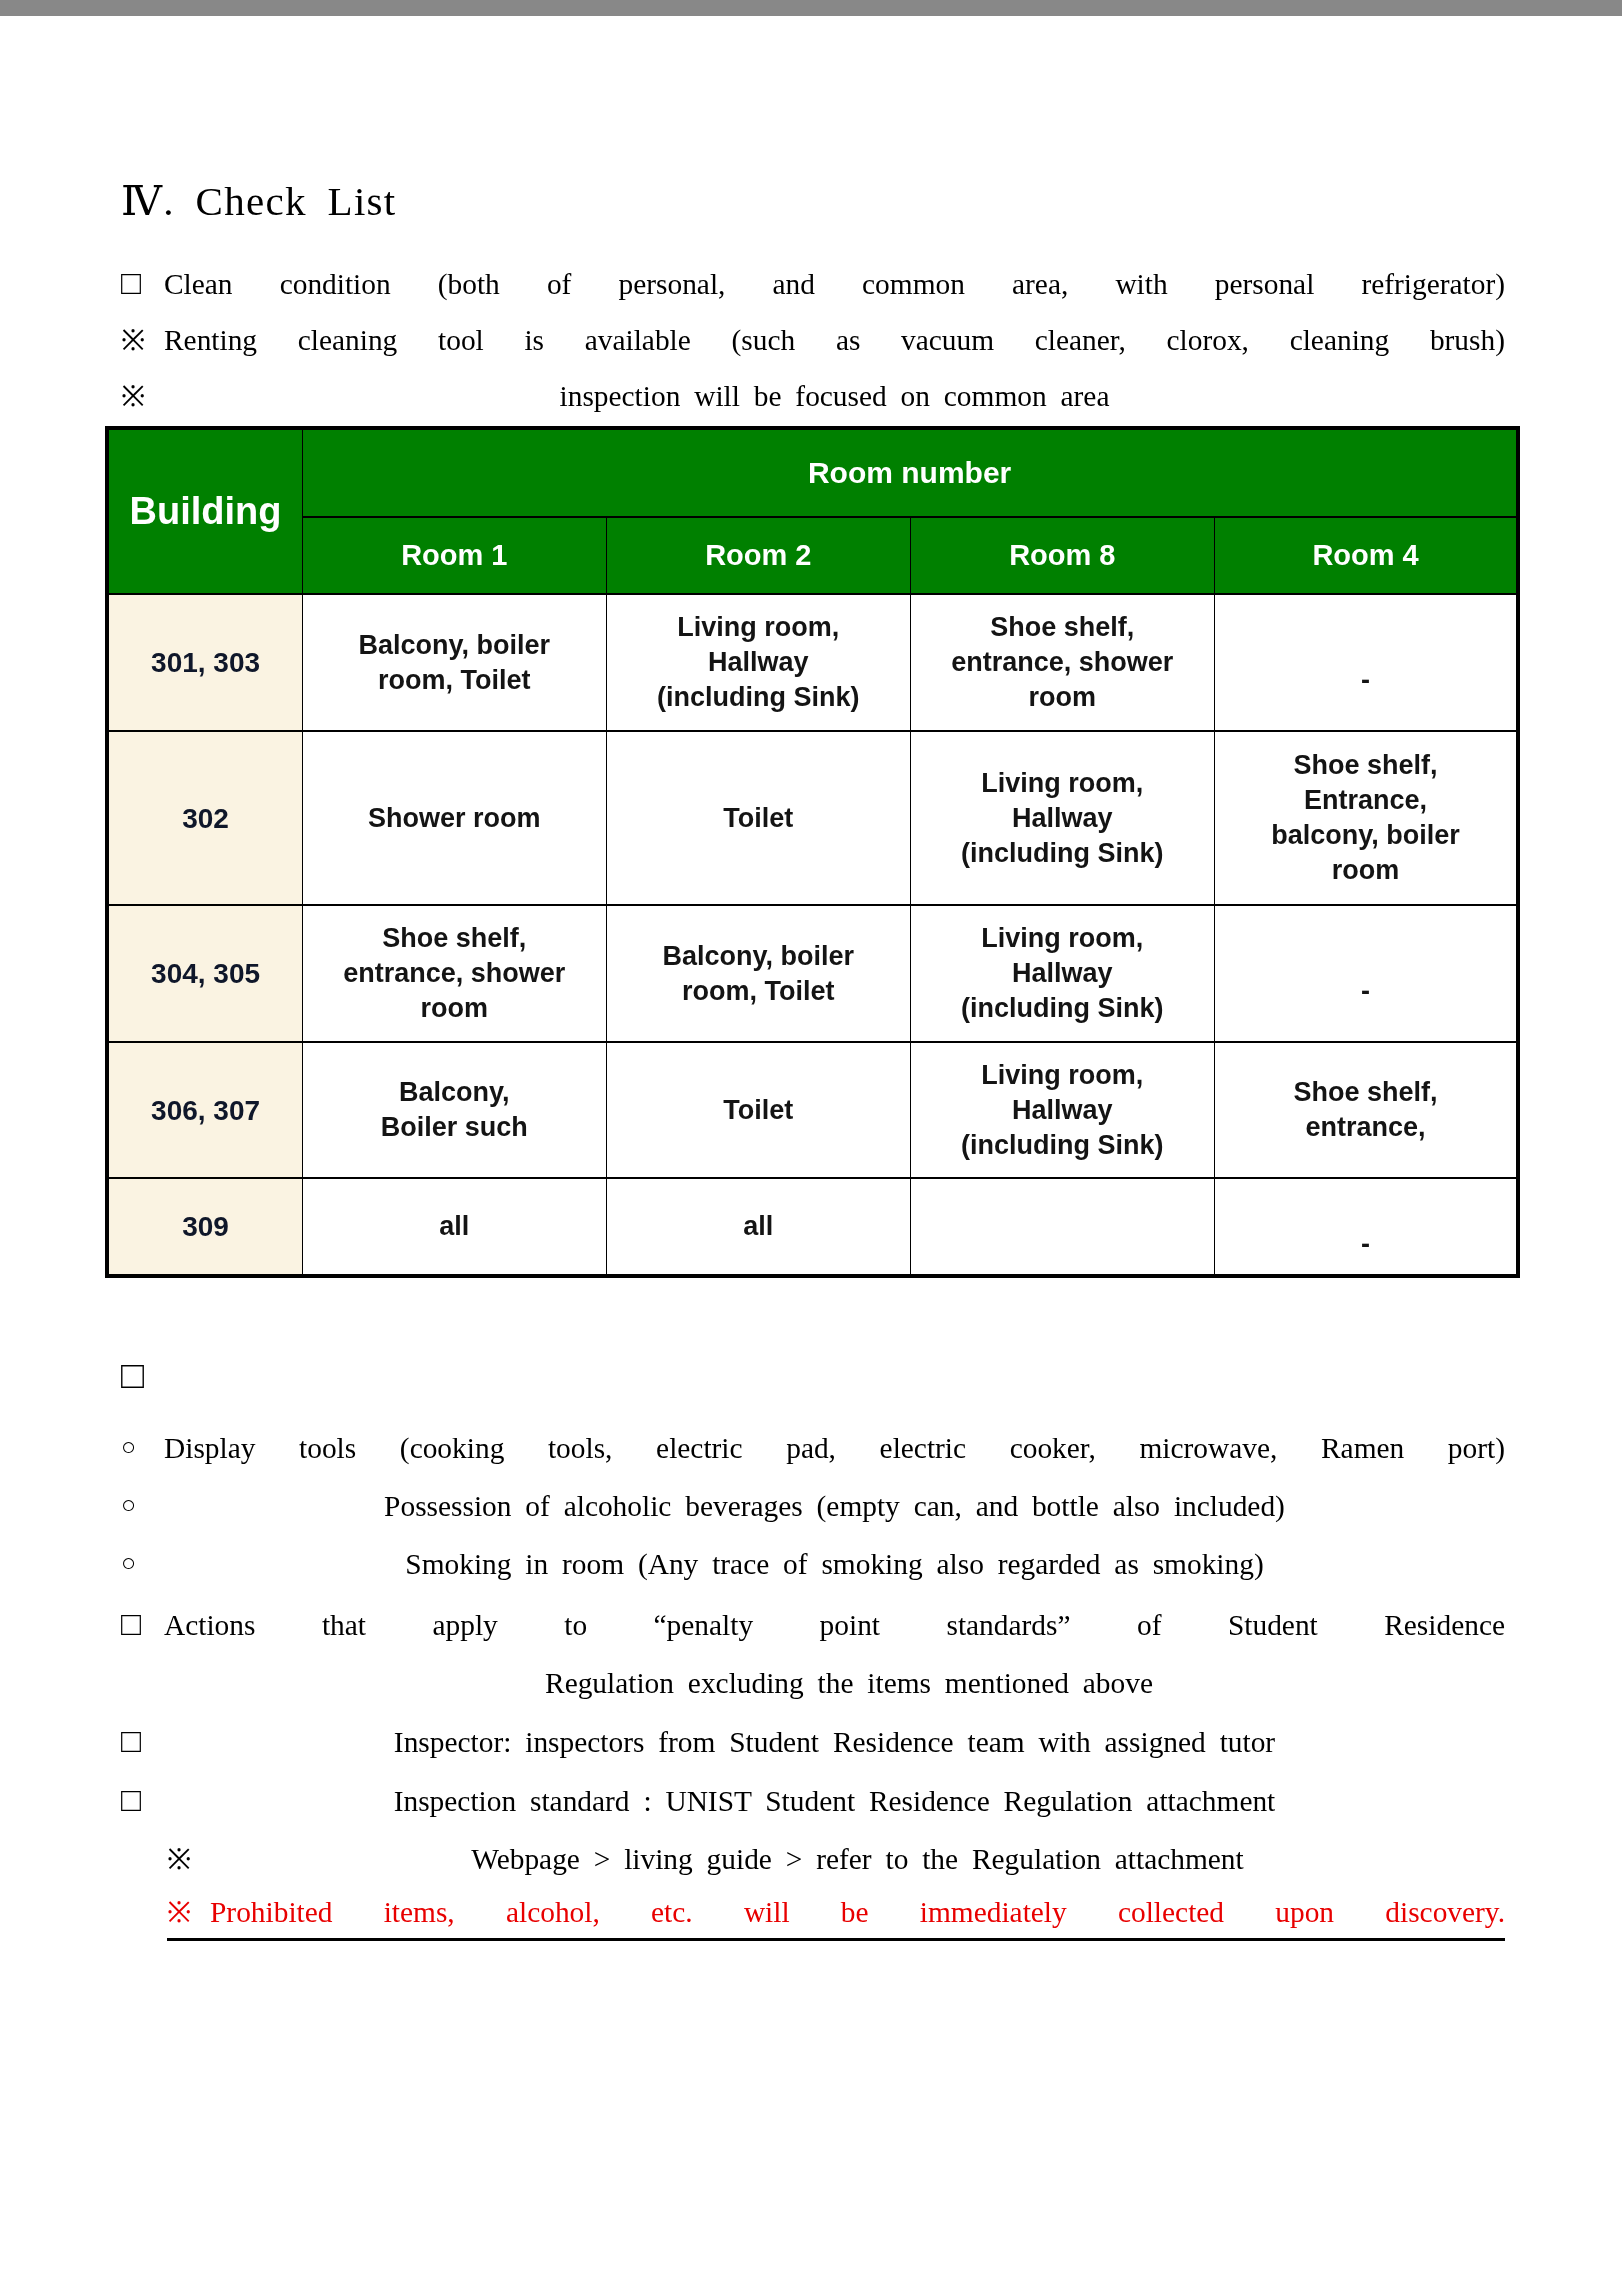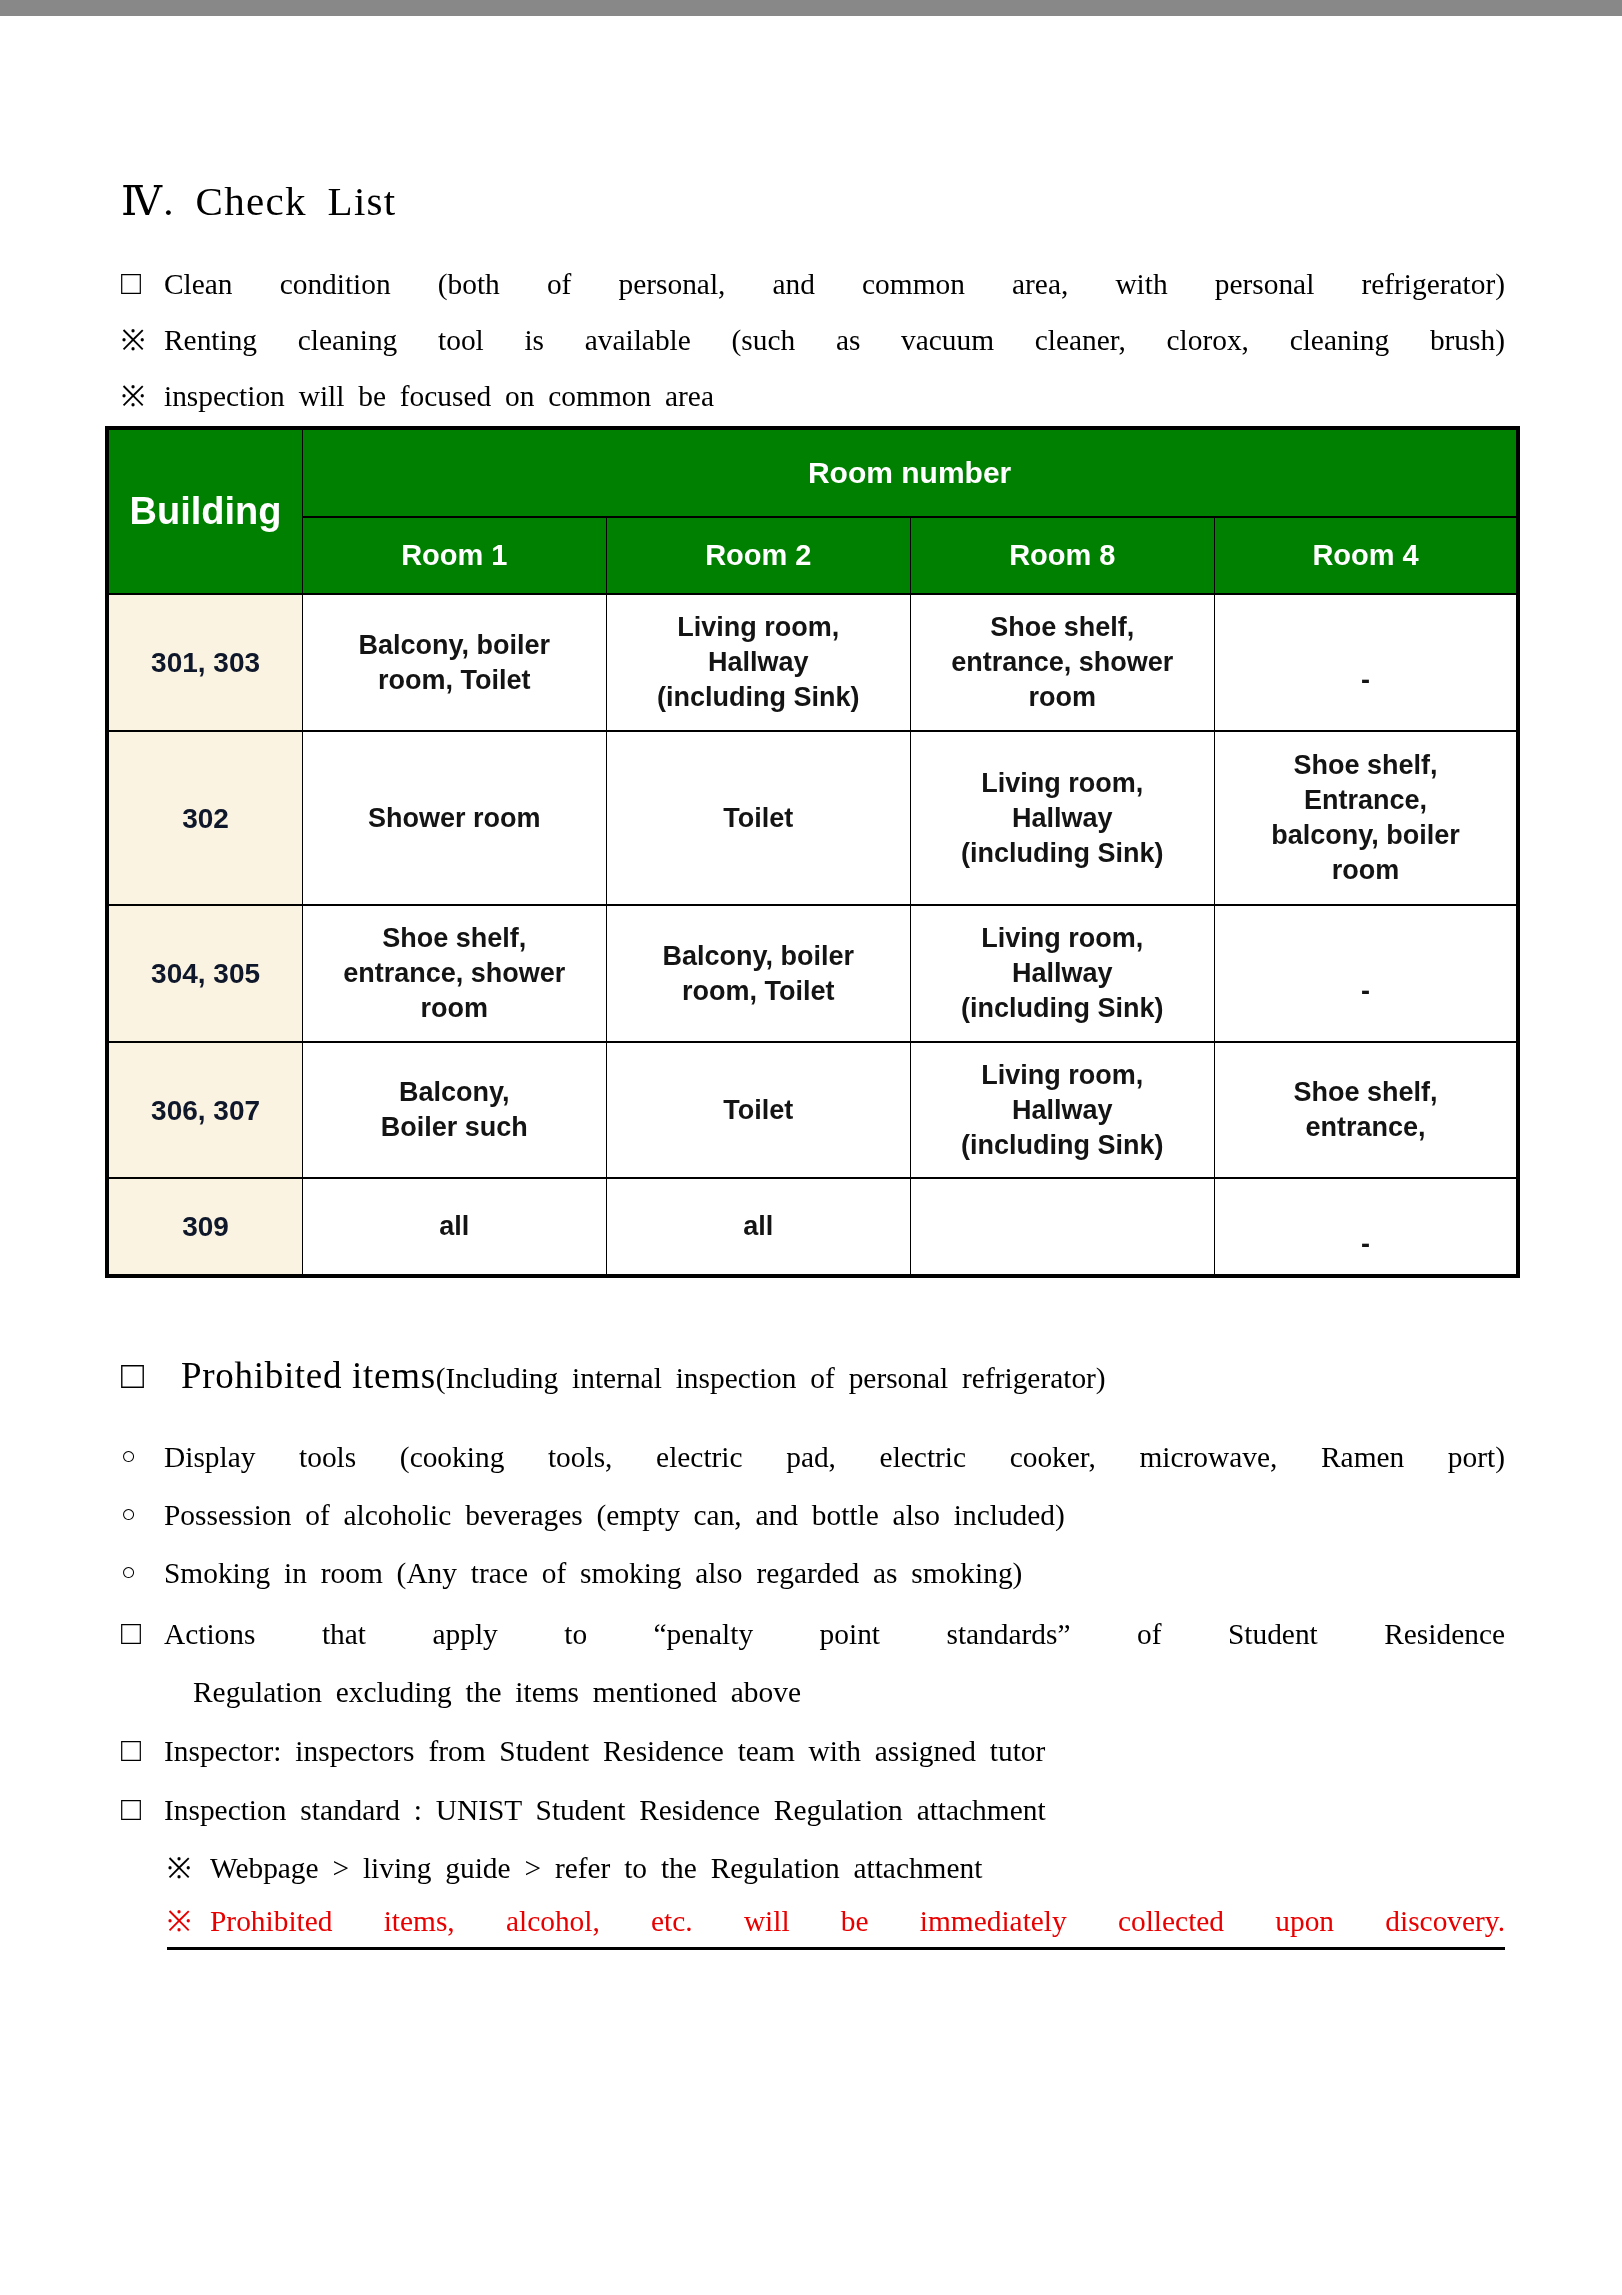--- a/index.html
+++ b/index.html
@@ -32,21 +32,21 @@
     line-height:51px;
     letter-spacing:1.3px;
     word-spacing:9.2px;
     margin-bottom:27.5px;
   }
 
   
   .line{display:flex;align-items:baseline;font-size:29.4px;line-height:56px;word-spacing:6.5px;}
   .line .bullet{flex:0 0 43px;font-size:29px;}
   .line .bullet.box{font-size:33px;}
-  .line .txt{flex:1 1 auto;}
+  .line .txt{flex:1 1 auto;text-align:center;}
   .fill{text-align:justify;text-align-last:justify;}
 
   
   table.clean-table{
     border-collapse:collapse;
     table-layout:fixed;
     width:1409px;
     margin-left:-15.7px;
     margin-top:2.6px;
     font-family:"Liberation Sans","DejaVu Sans",sans-serif;
@@ -208,21 +208,20 @@
           <td>all</td>
           <td></td>
           <td>
 -</td>
         </tr>
       </tbody>
     </table>
 
     <div class="prohibited-head">
       <span class="bullet box">□</span>
-      <span><span class="big">Prohibited items</span><span class="small">(Including internal inspection of personal refrigerator)</span></span>
     </div>
 
     <div class="circle-list">
       <div class="line">
         <span class="bullet">○</span>
         <span class="txt fill">Display tools (cooking tools, electric pad, electric cooker, microwave, Ramen port)</span>
       </div>
       <div class="line">
         <span class="bullet">○</span>
         <span class="txt">Possession of alcoholic beverages (empty can, and bottle also included)</span>

